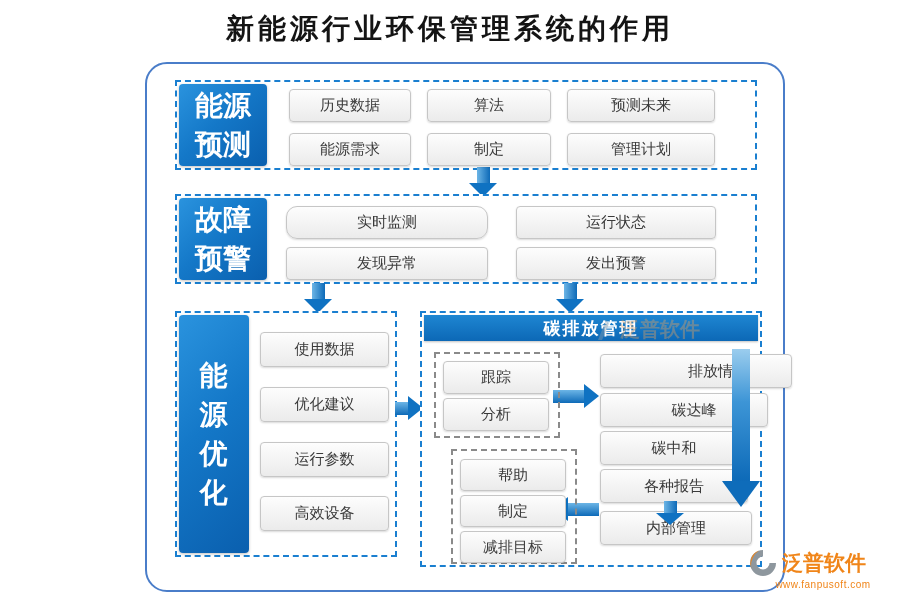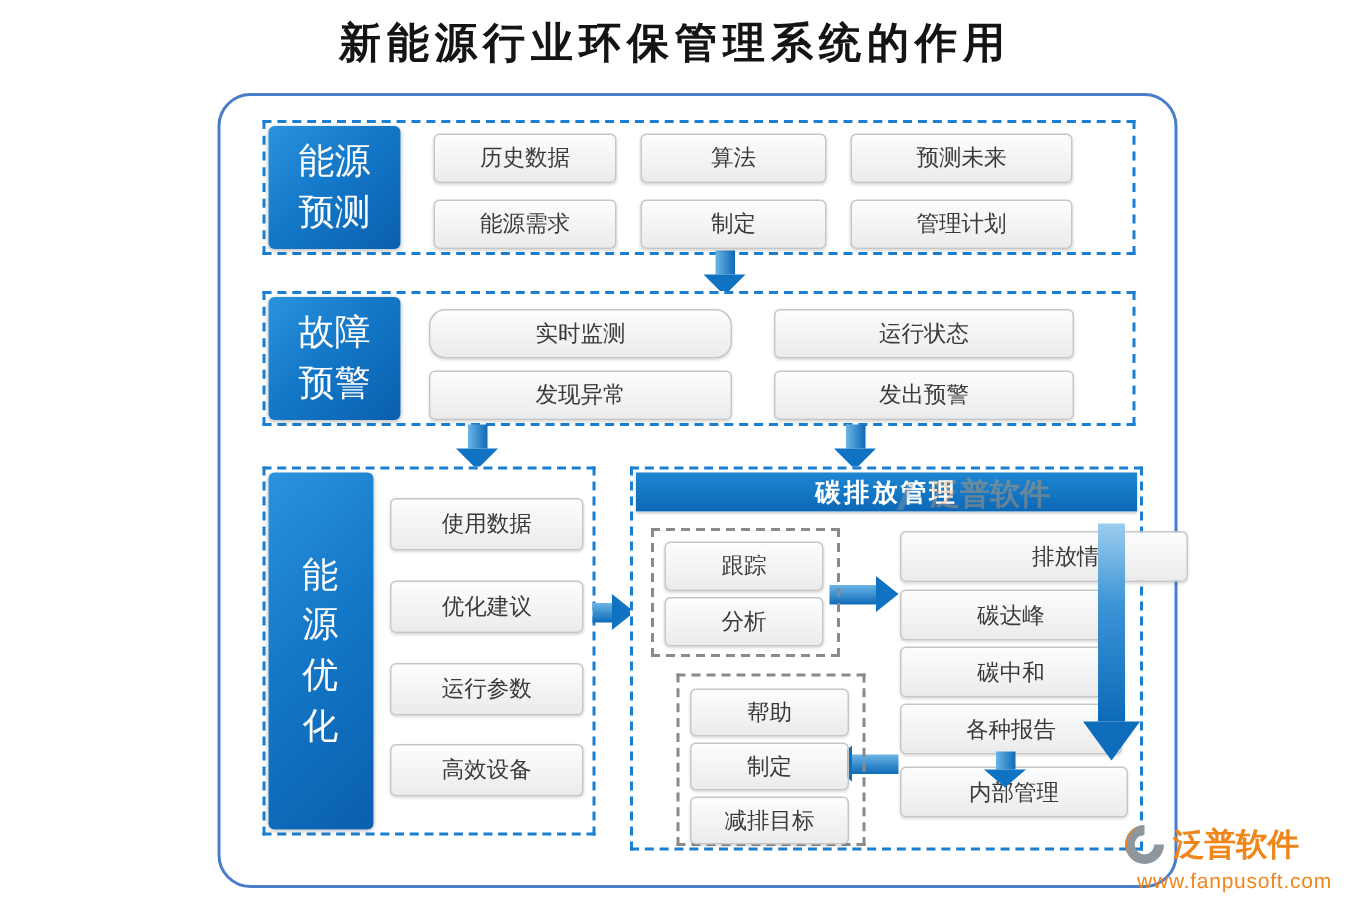--- a/index.html
+++ b/index.html
@@ -10,21 +10,21 @@
          font-size:28px;color:#141414;letter-spacing:4px;}
   .container{position:absolute;left:145px;top:62px;width:636px;height:526px;
              border:2px solid #4a7dc9;border-radius:22px;background:#fff;}
   .sec{position:absolute;border:2px dashed #1a7fd0;background:#fff;}
   .sec-forecast{left:175px;top:80px;width:578px;height:86px;}
   .sec-warning{left:175px;top:194px;width:578px;height:86px;}
   .sec-optimize{left:175px;top:311px;width:218px;height:242px;}
   .sec-carbon{left:420px;top:311px;width:338px;height:252px;}
   .blue-label{position:absolute;left:2px;top:2px;bottom:2px;
               background:linear-gradient(135deg,#2a93de 0%,#1478c8 45%,#0a5fae 100%);
-              color:#fff;font-weight:normal;font-size:24px;border-radius:4px;
+              color:#fff;font-weight:bold;font-size:28px;border-radius:4px;
               display:flex;align-items:center;justify-content:center;text-align:right;
               white-space:pre-line;line-height:1.4;box-shadow:0 1px 3px rgba(0,0,0,.25);}
   .blue-label.h{width:88px;}
   .blue-label.v{width:70px;letter-spacing:1px;}
   .gbox{position:absolute;background:linear-gradient(180deg,#fdfdfd,#ebebeb);
         border:1px solid #c6c6c6;border-radius:4px;box-shadow:0 1px 2px rgba(0,0,0,.15);
         display:flex;align-items:center;justify-content:center;
         font-size:15px;color:#3a3a3a;z-index:2;}
   .dash-gray{position:absolute;border:2px dashed #8a8a8a;background:transparent;z-index:3;}
   .hdr{position:absolute;left:2px;top:2px;right:2px;height:26px;
@@ -54,21 +54,21 @@
   .arr-sm-down .head{width:0;height:0;border-left:14px solid transparent;
                      border-right:14px solid transparent;border-top:12px solid #0f72c2;}
   
   .watermark{position:absolute;left:596px;top:316px;display:flex;align-items:center;
              gap:4px;opacity:.38;z-index:6;pointer-events:none;}
   .watermark .wm-text{font-size:20px;font-weight:bold;color:#e9a25c;}
   
   .logo{position:absolute;left:748px;top:548px;width:150px;display:flex;flex-wrap:wrap;
         align-items:center;z-index:7;}
   .logo .brand{font-size:21px;font-weight:bold;color:#f08519;margin-left:4px;}
-  .logo .url{width:100%;text-align:center;font-size:14px;color:#f08519;letter-spacing:.5px;margin-top:1px;}
+  .logo .url{width:100%;text-align:center;font-size:10px;color:#f08519;letter-spacing:.5px;margin-top:1px;}
 </style>
 </head>
 <body>
 
 <div class="canvas">
 
   <div class="title">新能源行业环保管理系统的作用</div>
 
   <div class="container"></div>
 
@@ -129,21 +129,21 @@
       <div class="gbox" style="left:7px;top:7px;width:104px;height:31px;">跟踪</div>
       <div class="gbox" style="left:7px;top:44px;width:104px;height:31px;">分析</div>
     </div>
 
     <div class="arr arr-right" style="left:131px;top:71px;width:46px;">
       <div class="shaft" style="width:31px;"></div>
         <div class="head"></div>
     </div>
 
     <div class="gbox" style="left:178px;top:41px;width:146px;height:32px;padding-left:44px;">排放情况</div>
-    <div class="gbox" style="left:178px;top:80px;width:146px;height:32px;">碳达峰</div>
+    <div class="gbox" style="left:178px;top:80px;width:146px;height:32px;padding-left:20px;">碳达峰</div>
     <div class="gbox" style="left:178px;top:118px;width:146px;height:32px;">碳中和</div>
     <div class="gbox" style="left:178px;top:156px;width:146px;height:32px;">各种报告</div>
 
     <div class="arr arr-big" style="left:300px;top:36px;">
       <div class="shaft"></div>
         <div class="head"></div>
     </div>
 
     <div class="arr arr-sm-down" style="left:234px;top:188px;">
       <div class="shaft"></div>

